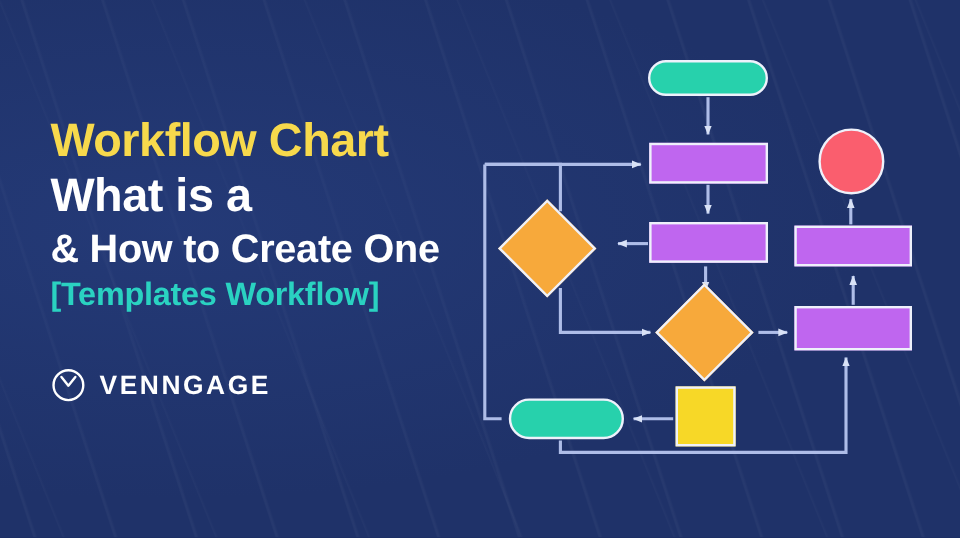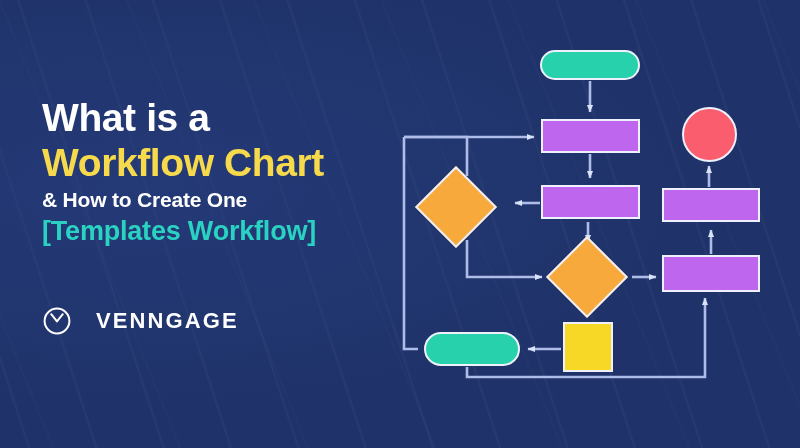--- a/index.html
+++ b/index.html
@@ -63,21 +63,21 @@
     font-size: 39px;
     color: #ffffff;
     margin-bottom: 4px;
   }
   #line2 {
     font-size: 39px;
     color: #f7d94c;
     margin-bottom: 5px;
   }
   #line3 {
-    font-size: 21px;
+    font-size: 33px;
     color: #ffffff;
     font-weight: bold;
     letter-spacing: -0.2px;
     margin-bottom: 4px;
     white-space: nowrap;
   }
   #line4 {
     font-size: 27px;
     color: #2ad2c1;
     font-weight: bold;
@@ -85,21 +85,21 @@
     white-space: nowrap;
   }
 
   
   #logo {
     position: absolute;
     left: 42px;
     top: 306px;
     display: flex;
     align-items: center;
-    gap: 24px;
+    gap: 11px;
   }
   #logo-mark { display: block; }
   #logo-text {
     color: #ffffff;
     font-size: 22px;
     font-weight: bold;
     letter-spacing: 2.1px;
   }
 
   
@@ -138,22 +138,22 @@
 </style>
 </head>
 <body>
 
 <div id="canvas">
 
   <div id="bg-texture"></div>
   <div id="bg-vignette"></div>
 
   <div id="left-panel">
+    <div class="headline" id="line2">Workflow Chart</div>
     <div class="headline" id="line1">What is a</div>
-    <div class="headline" id="line2">Workflow Chart</div>
     <div id="line3">&amp; How to Create One</div>
     <div id="line4">[Templates Workflow]</div>
   </div>
 
   <div id="logo">
     <svg id="logo-mark" width="30" height="30" viewBox="0 0 30 30">
       <circle cx="15" cy="15" r="12.4" fill="none" stroke="#ffffff" stroke-width="2"></circle>
       <path d="M 9.2 8.2 L 15 15.4 L 20.8 8.2" fill="none" stroke="#ffffff" stroke-width="2" stroke-linecap="round" stroke-linejoin="round"></path>
     </svg>
     <span id="logo-text">VENNGAGE</span>

